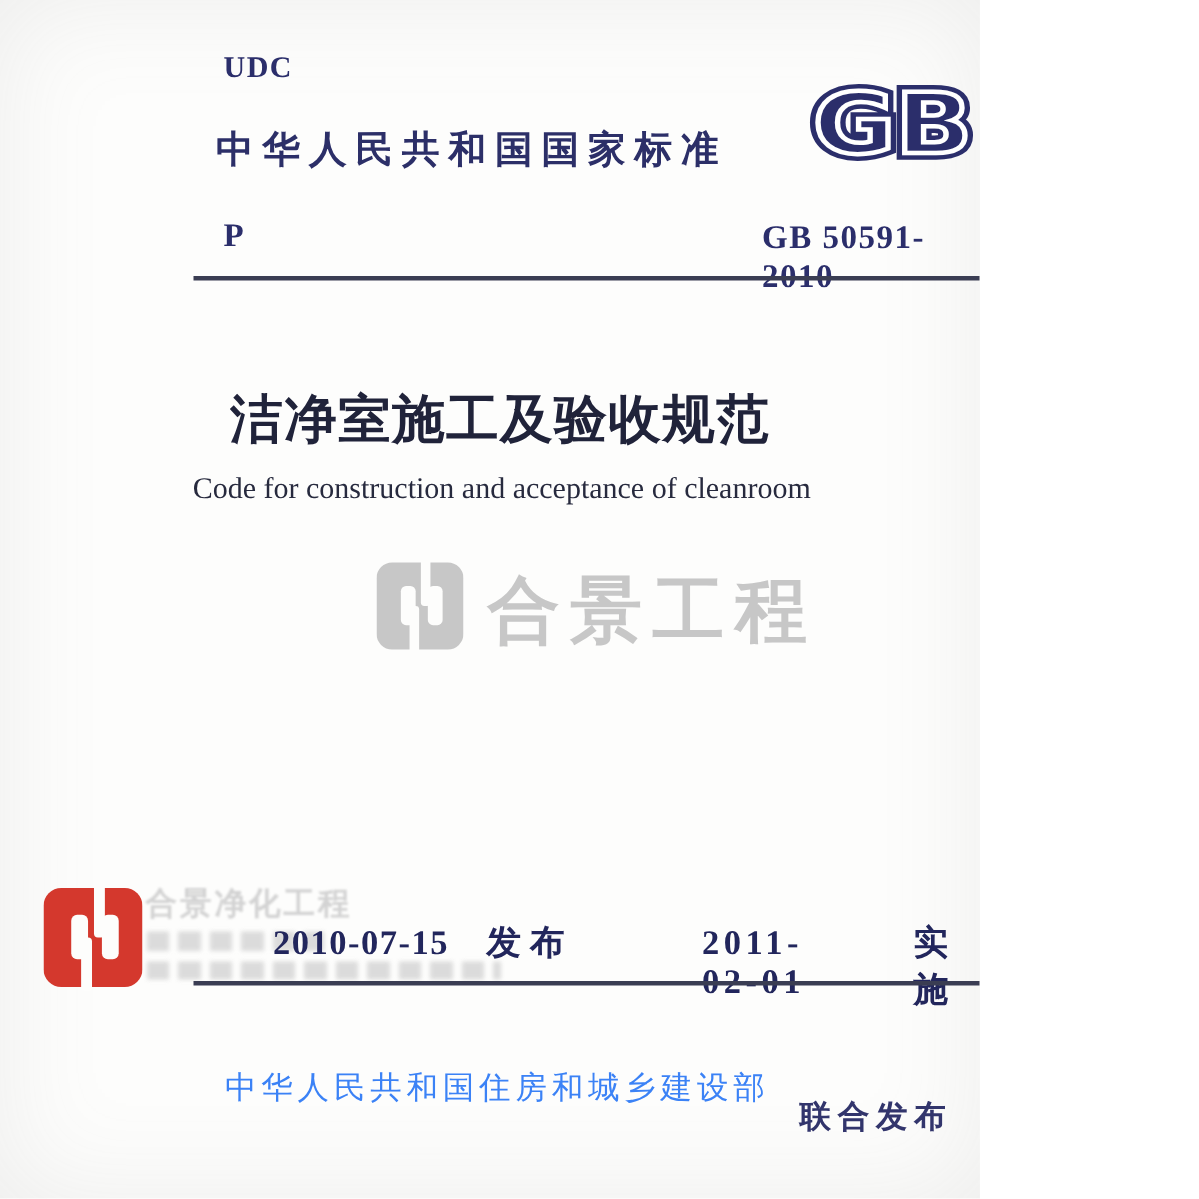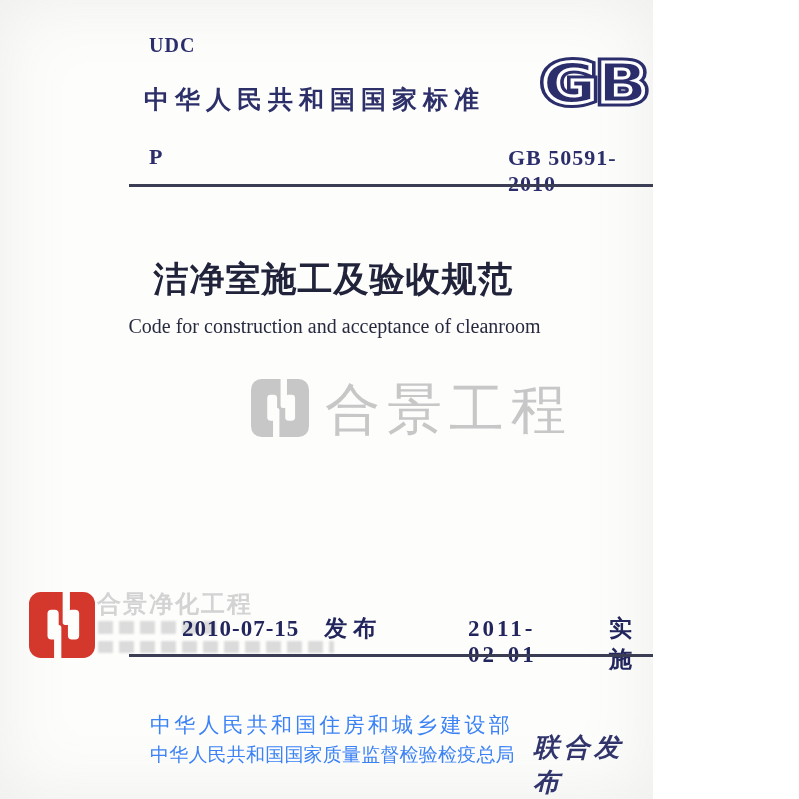--- a/index.html
+++ b/index.html
@@ -53,30 +53,30 @@
     font-size:20px; color:#272a3e;
   }
 
   
   .wm-center {
     left:251px; top:373px;
     display:flex; align-items:center; gap:16px;
   }
   .wm-center .wm-text {
     font-family:"Liberation Sans", sans-serif;
-    font-weight:normal; font-size:55px; letter-spacing:7px;
+    font-weight:bold; font-size:48px; letter-spacing:7px;
     color:#c7c7c7;
   }
 
   
   .company-logo { left:29px; top:588px; }
   .wm-side {
     left:97px; top:588px;
     font-family:"Liberation Sans", sans-serif;
-    font-weight:bold; font-size:24px; letter-spacing:2px;
+    font-weight:bold; font-size:21px; letter-spacing:2px;
     color:#d3d3d3; filter:blur(0.6px);
   }
   .smudge {
     background:repeating-linear-gradient(90deg,#d6d6d6 0 15px, rgba(255,255,255,0) 15px 21px);
     filter:blur(1.3px); opacity:0.85;
   }
   .smudge.s1 { left:98px; top:621px; width:118px; height:13px; }
   .smudge.s2 { left:98px; top:641px; width:236px; height:12px; }
 
   
@@ -95,23 +95,22 @@
   
   .pub {
     font-family:"Liberation Sans", sans-serif;
     font-weight:normal; color:#3b82f6; white-space:nowrap;
   }
   .pub.line1 { left:150px; top:711px; font-size:21px; letter-spacing:3.2px; }
   .pub.line2 { left:150px; top:742px; font-size:19px; letter-spacing:0.2px; }
   .joint-label {
     left:533px; top:730px;
     font-family:"Liberation Sans", sans-serif;
-    font-weight:bold; font-size:26px; letter-spacing:4.5px;
+    font-weight:bold; font-size:21px; letter-spacing:4.5px;
     color:#32356c;
-    font-style:italic;
   }
 </style>
 </head>
 <body>
 
 <div class="sheet">
 
   <div class="abs udc">UDC</div>
 
   <div class="abs std-heading">中华人民共和国国家标准</div>
@@ -164,16 +163,15 @@
     <span class="date-label">发布</span>
   </div>
   <div class="abs date-row right">
     <span class="date-num">2011-02-01</span>
     <span class="date-label">实施</span>
   </div>
 
   <div class="abs rule bottom"></div>
 
   <div class="abs pub line1">中华人民共和国住房和城乡建设部</div>
-  <div class="abs pub line2">中华人民共和国国家质量监督检验检疫总局</div>
   <div class="abs joint-label">联合发布</div>
 
 </div>
 
 </body></html>

